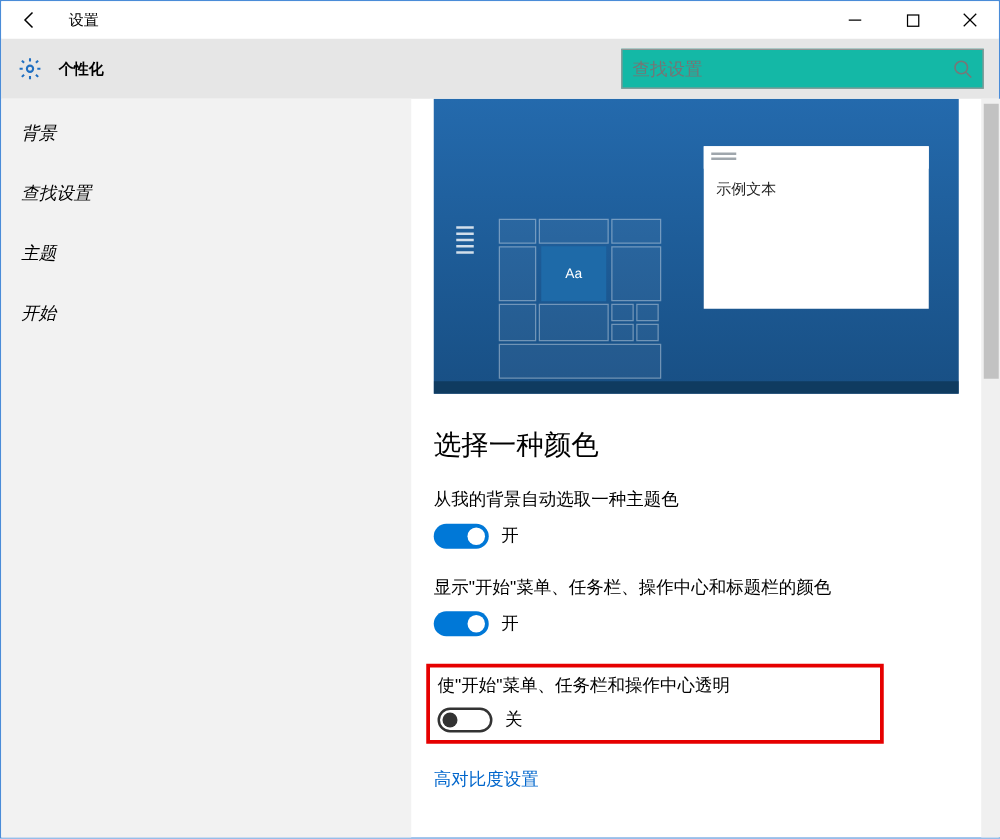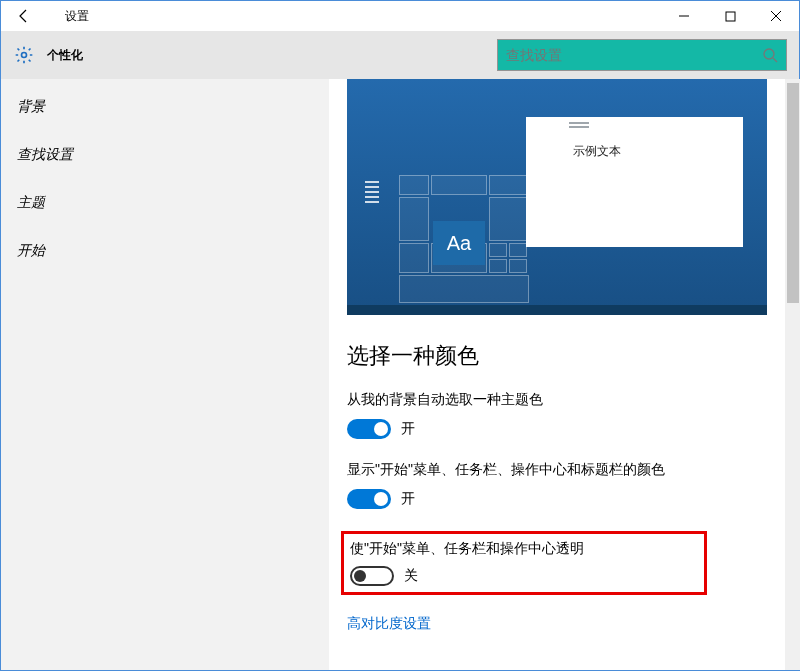--- a/index.html
+++ b/index.html
@@ -33,21 +33,21 @@
   .titlebar .back {
     width: 46px;
     height: 30px;
     display: flex;
     align-items: center;
     justify-content: center;
     font-size: 16px;
   }
   .titlebar .title {
     font-size: 12px;
-    margin-left: 18px;
+    margin-left: 8px;
   }
   .titlebar .spacer { flex: 1; }
   .titlebar .winbtn {
     width: 46px;
     height: 30px;
     display: flex;
     align-items: center;
     justify-content: center;
   }
   .titlebar .winbtn svg { stroke: #000; stroke-width: 1; fill: none; }
@@ -184,40 +184,38 @@
     width: 14px; height: 2px;
     background: rgba(255,255,255,0.8);
     margin-bottom: 3px;
   }
   .preview .tiles .aa {
     position: absolute;
     left: 72px; top: 22px;
     width: 52px; height: 44px;
     background: #1e6aa8;
     color: #fff;
-    font-size: 20px;
+    font-size: 11px;
     display: flex;
     align-items: center;
     justify-content: center;
-    margin-top: 24px;
   }
   .preview .taskbar {
     position: absolute;
     left: 0; right: 0; bottom: 0;
     height: 10px;
     background: #0f3b60;
   }
   .preview .window-sample {
     position: absolute;
     right: 24px;
     top: 38px;
     width: 180px;
     height: 130px;
     background: #fff;
-    padding-left: 37px;
   }
   .preview .window-sample .wtitle {
     height: 18px;
     background: #fff;
     border-bottom: 0;
     position: relative;
   }
   .preview .window-sample .wtitle .lines {
     position: absolute;
     left: 6px; top: 5px;

